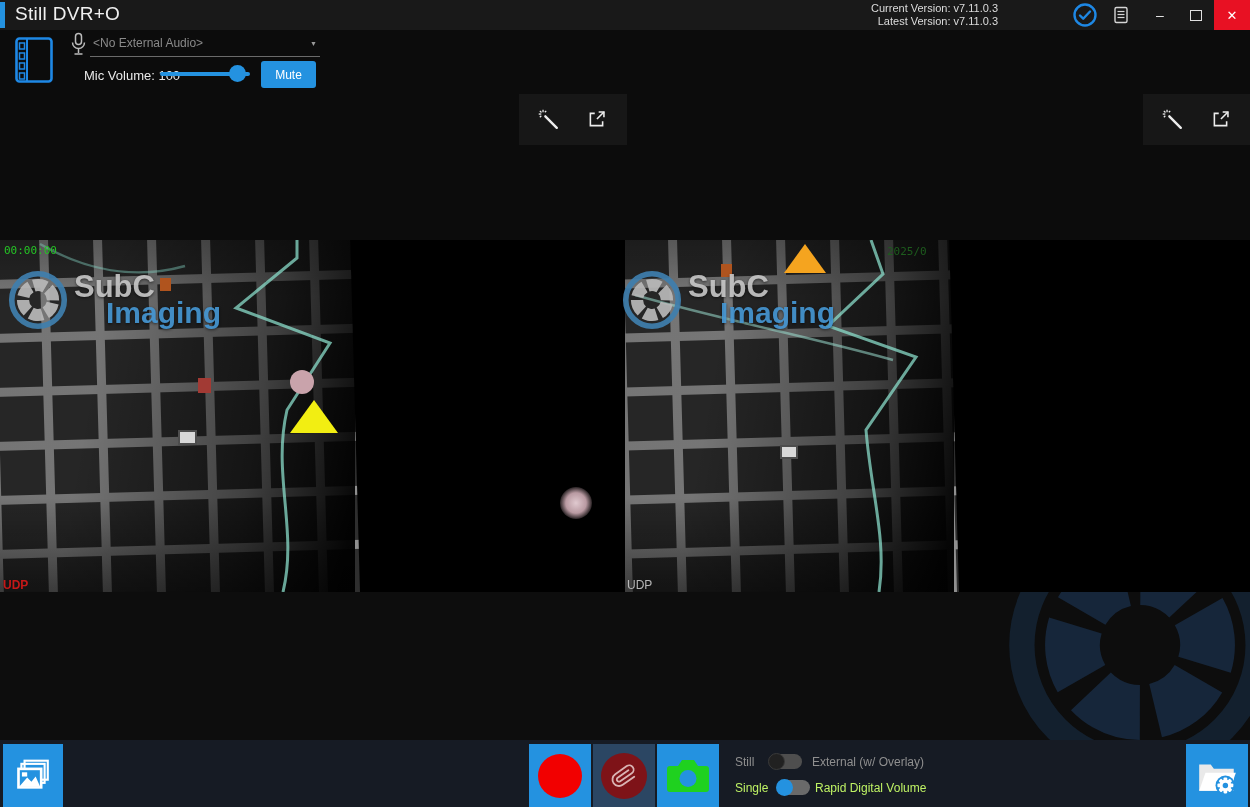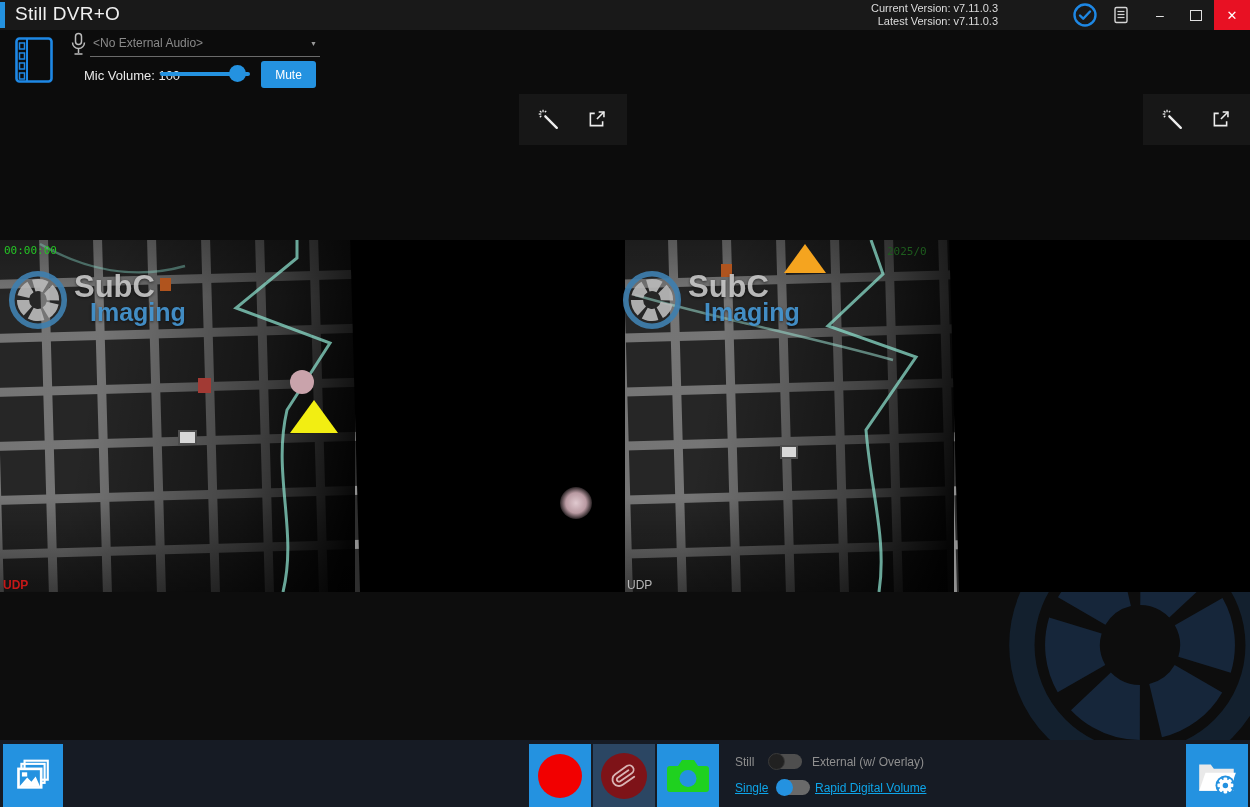--- a/index.html
+++ b/index.html
@@ -48,21 +48,21 @@
   .rope{position:absolute;left:0;top:0;}
   .patch{position:absolute;}
   .blob{position:absolute;border-radius:50%;
         background:radial-gradient(circle,#ddc4ca 0%,#b append 45%,rgba(0,0,0,0) 75%);}
   .blob1{background:radial-gradient(circle,#e0c9cf 0%,#b99aa2 45%,rgba(0,0,0,0) 78%);}
   .timecode{position:absolute;left:4px;top:4px;font-family:"DejaVu Sans Mono",monospace;font-size:11px;color:var(--timecode-green,#25c425);}
   .datestamp{position:absolute;left:887px;top:5px;font-family:"DejaVu Sans Mono",monospace;font-size:11px;color:#1d5c1d;}
   .watermark{position:absolute;top:30px;display:flex;align-items:flex-start;opacity:.92;}
   .wm-text{margin-left:6px;margin-top:2px;}
   .wm-title{font-size:31px;font-weight:bold;color:var(--logo-gray,#c4c4c4);line-height:29px;text-shadow:0 1px 3px rgba(0,0,0,.6);}
-  .wm-sub{font-size:25px;font-weight:bold;color:var(--logo-blue,#4596d2);line-height:23px;margin-left:16px;text-shadow:0 1px 3px rgba(0,0,0,.6);}
+  .wm-sub{font-size:30px;font-weight:bold;color:var(--logo-blue,#4596d2);line-height:23px;margin-left:32px;text-shadow:0 1px 3px rgba(0,0,0,.6);}
   .tri{position:absolute;width:0;height:0;}
   .tri.yellow{left:290px;top:160px;border-left:24px solid transparent;border-right:24px solid transparent;
               border-bottom:33px solid var(--marker-yellow,#f2ee12);}
   .tri.orange{left:784px;top:4px;border-left:21px solid transparent;border-right:21px solid transparent;
               border-bottom:29px solid var(--marker-orange,#f5a41f);}
   .text-overlay{position:absolute;left:612px;top:166px;width:215px;text-align:center;font-size:19px;font-weight:bold;
       color:#f2f2f2;letter-spacing:.3px;
       text-shadow:-1px -1px 0 #1e1e1e,1px -1px 0 #1e1e1e,-1px 1px 0 #1e1e1e,1px 1px 0 #1e1e1e,0 0 5px rgba(0,0,0,.8);}
   .udp{position:absolute;top:338px;font-size:12px;}
   .udp.l{left:3px;color:var(--udp-red,#c41818);font-weight:bold;}
@@ -77,21 +77,21 @@
            display:flex;align-items:center;justify-content:center;cursor:pointer;}
   .btn-gallery{left:3px;width:60px;}
   .btn-record{left:529px;}
   .btn-clip{left:593px;background:var(--clip-button-bg,#2b4663);}
   .btn-camera{left:657px;}
   .btn-folder{left:1186px;}
   .rec-dot{width:44px;height:44px;border-radius:50%;background:var(--record-red,#f20000);}
   .clip-circle{width:46px;height:46px;border-radius:50%;background:var(--clip-circle,#7e1318);
                display:flex;align-items:center;justify-content:center;}
   .tg-label{position:absolute;font-size:12px;}
-  .tg-dim{color:#8f8f8f;} .tg-lit{color:#0ea5e9;text-decoration:underline;}
+  .tg-dim{color:#8f8f8f;} .tg-lit{color:#bef264;}
   .toggle{position:absolute;width:33px;height:15px;border-radius:8px;background:#545454;cursor:pointer;}
   .toggle .thumb{position:absolute;left:-1px;top:-1px;width:17px;height:17px;border-radius:50%;}
   .thumb.dark{background:#212121;border:1px solid #3a3a3a;box-sizing:border-box;}
   .thumb.blue{background:var(--accent,#2492e0);}
 </style>
 </head>
 <body>
 
 <div class="app">
 

